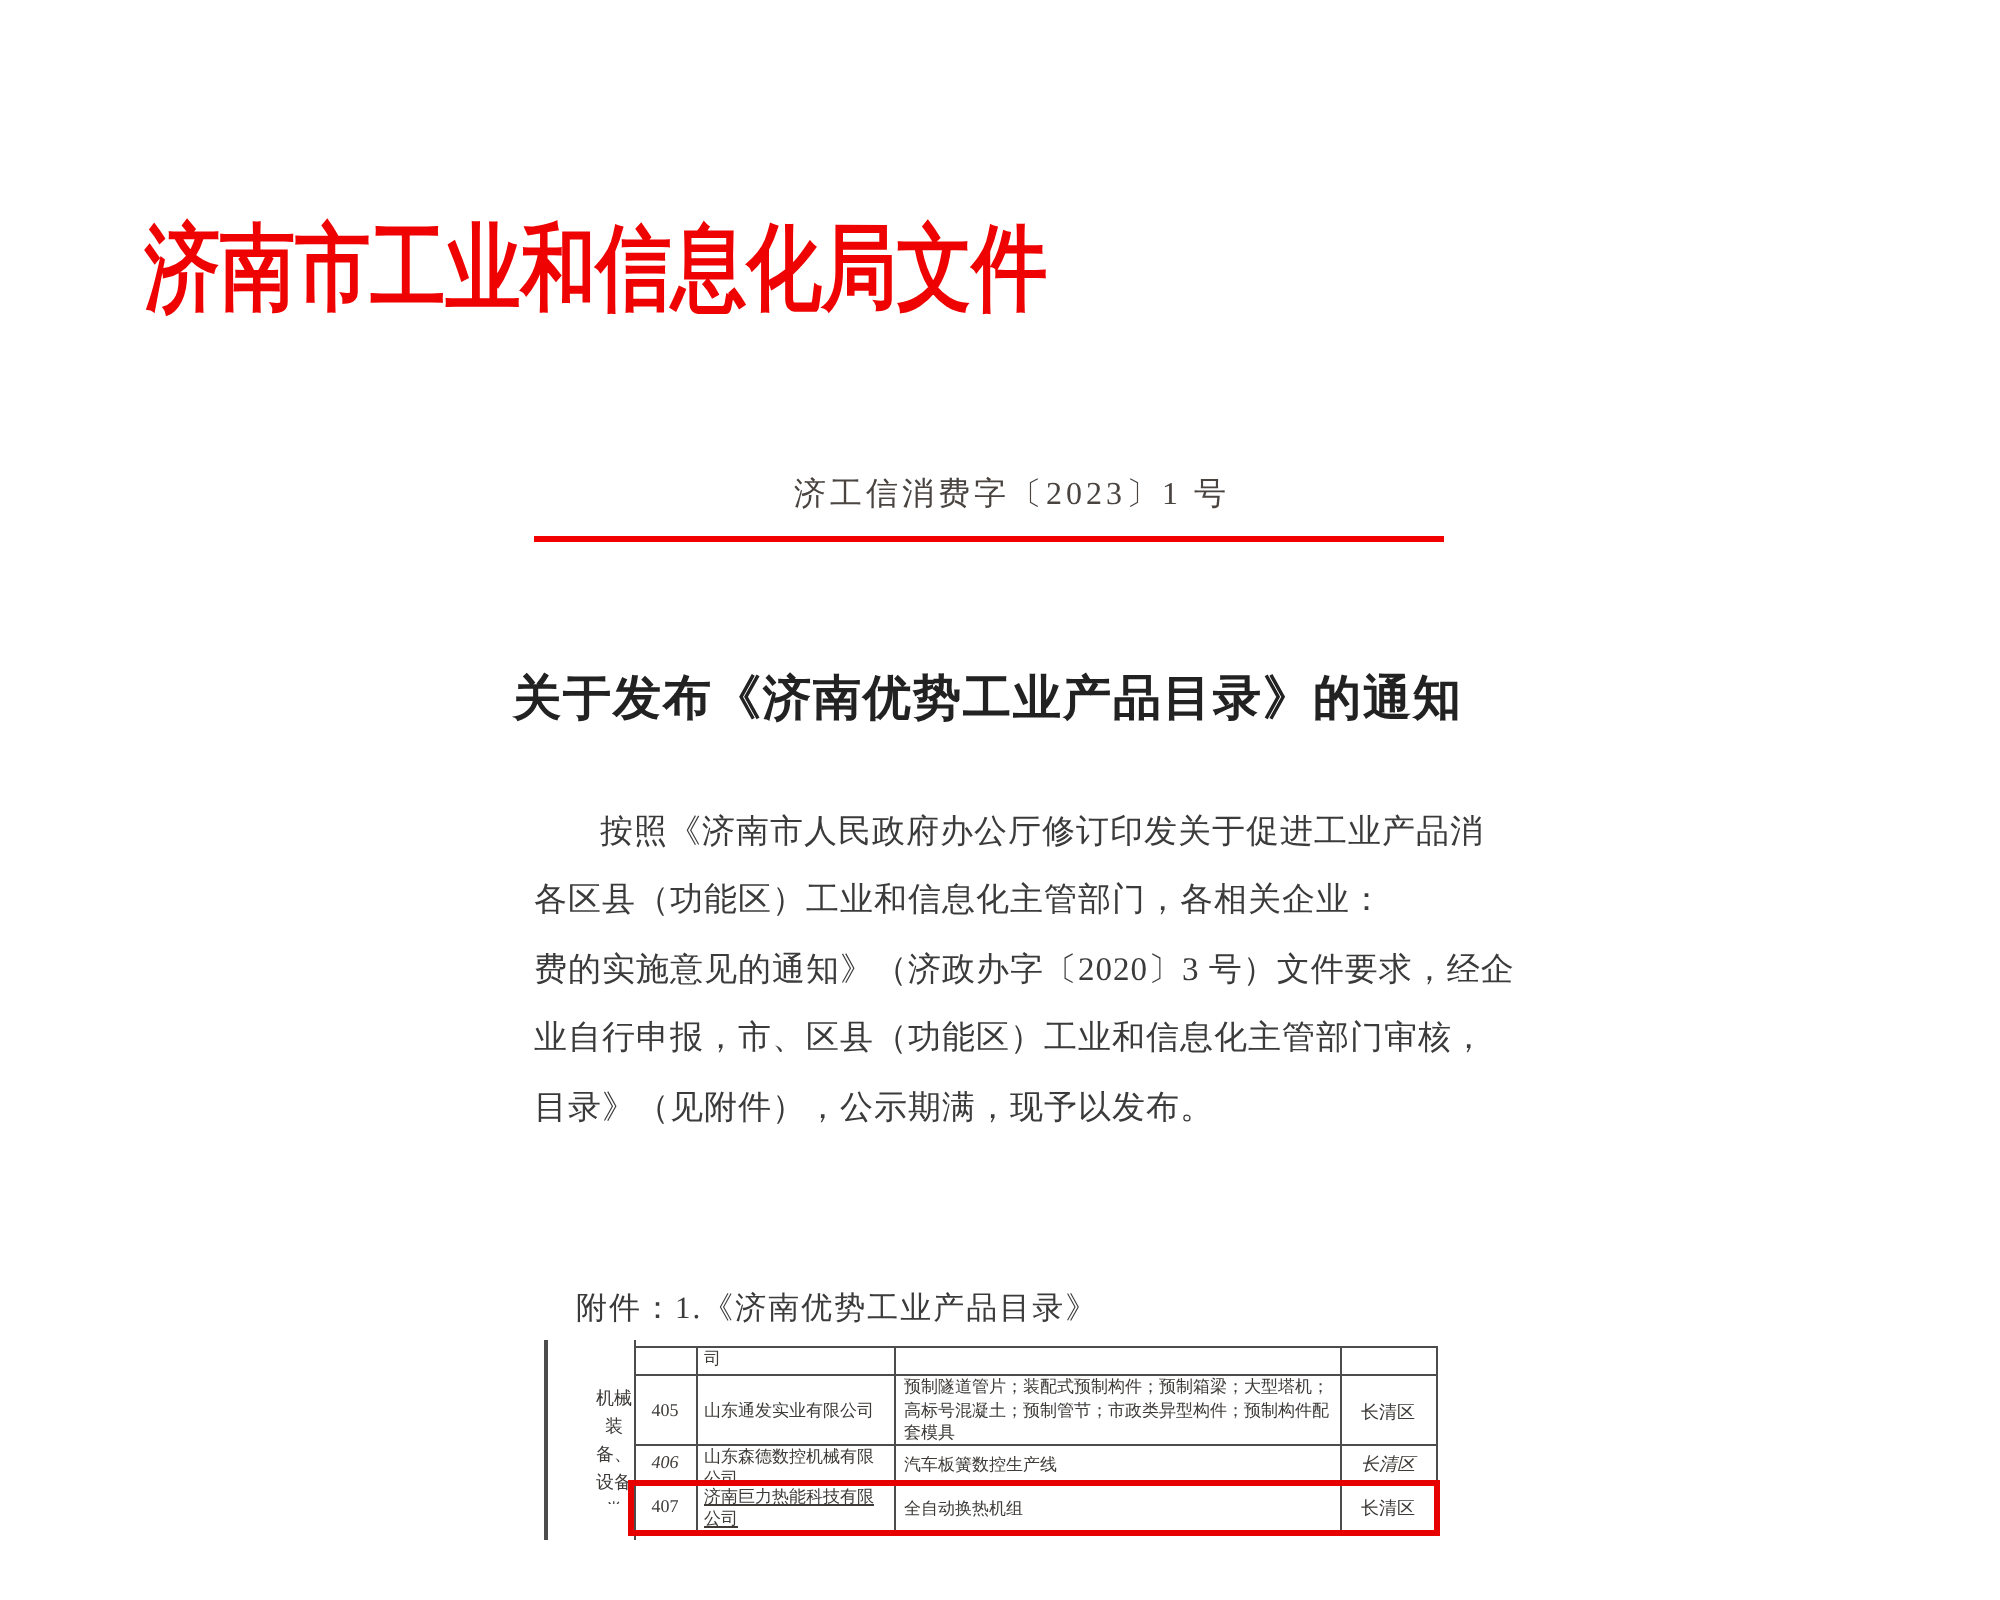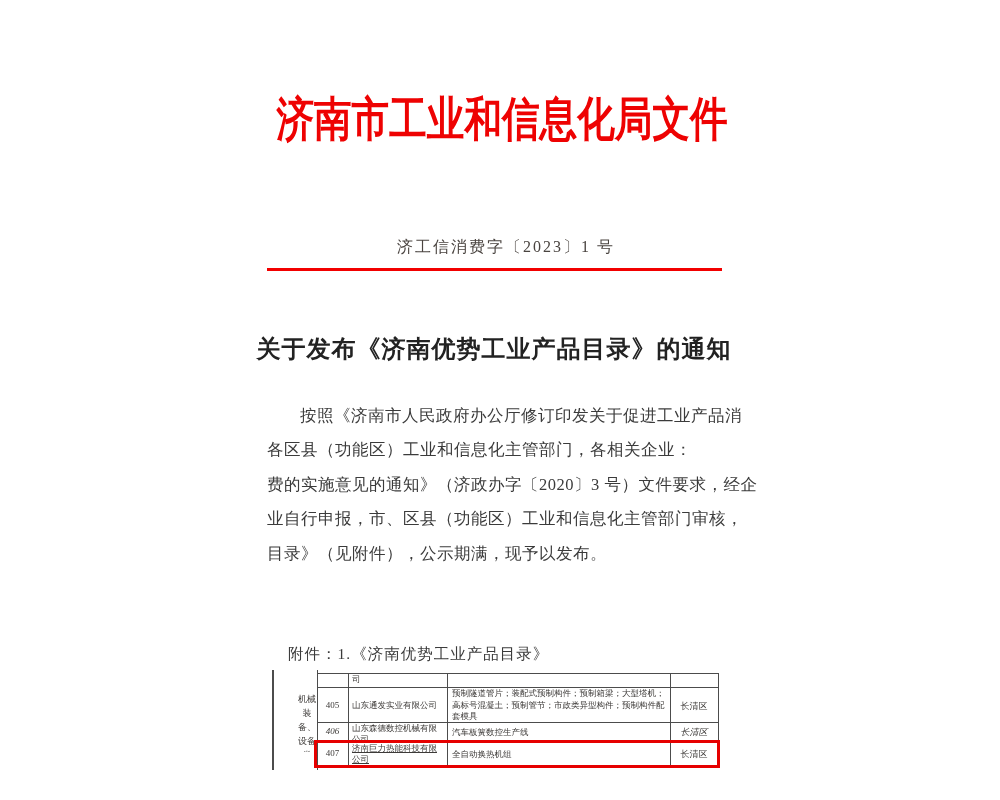--- a/index.html
+++ b/index.html
@@ -9,23 +9,23 @@
     width: 1000px;
     height: 800px;
     background: #ffffff;
     overflow: hidden;
     font-family: "Liberation Serif", "DejaVu Serif", serif;
   }
 
   
   .agency-header-wrap {
     position: absolute;
-    left: 0; top: 88px;
+    left: 0; top: 103px;
     width: 988px;
-    text-align: center;
+    text-align: left;
     padding-left: 16px;
   }
   .agency-header {
     display: inline-block;
     white-space: nowrap;
     font-size: 47px;
     font-weight: bold;
     color: #ee0202;
     transform: scaleX(0.80);
     transform-origin: center;

